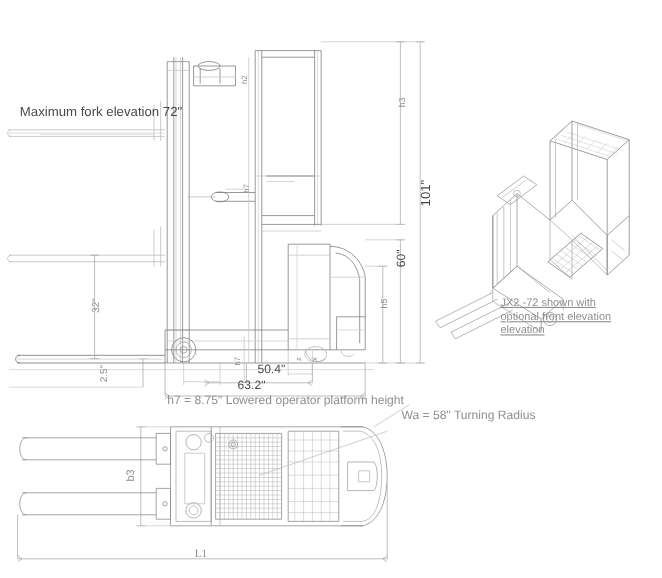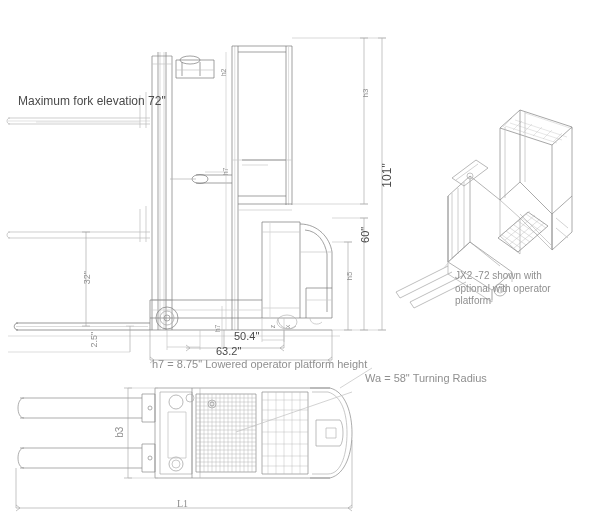--- a/index.html
+++ b/index.html
@@ -415,19 +415,19 @@
   <div class="lbl t12 lbl-dark rot90" style="left:371px;top:168px;width:32px;text-align:center;">101"</div>
 
   <div class="lbl t11 lbl-dark rot90" style="left:352px;top:228px;width:28px;text-align:center;">60"</div>
 
   <div class="lbl t8 lbl-mid rot90" style="left:341px;top:271px;width:18px;text-align:center;">h5</div>
 
   <div class="lbl t10 lbl-mid rot90" style="left:110px;top:426px;width:20px;text-align:center;">b3</div>
 
   <div class="lbl t10 lbl-mid" style="left:177px;top:498px;font-family:Liberation Serif, serif;">L1</div>
 
-  <div class="lbl t10 lbl-mid" style="left:455px;top:270px;">
+  <div class="lbl t10 lbl-mid" style="left:455px;top:270px;text-decoration:underline;">
     <div>JX2 -72 shown with</div>
-    <div>optional with operator</div>
-    <div>platform</div>
+    <div>optional front elevation</div>
+    <div>elevation</div>
   </div>
 
 </div>
 
 </body></html>

